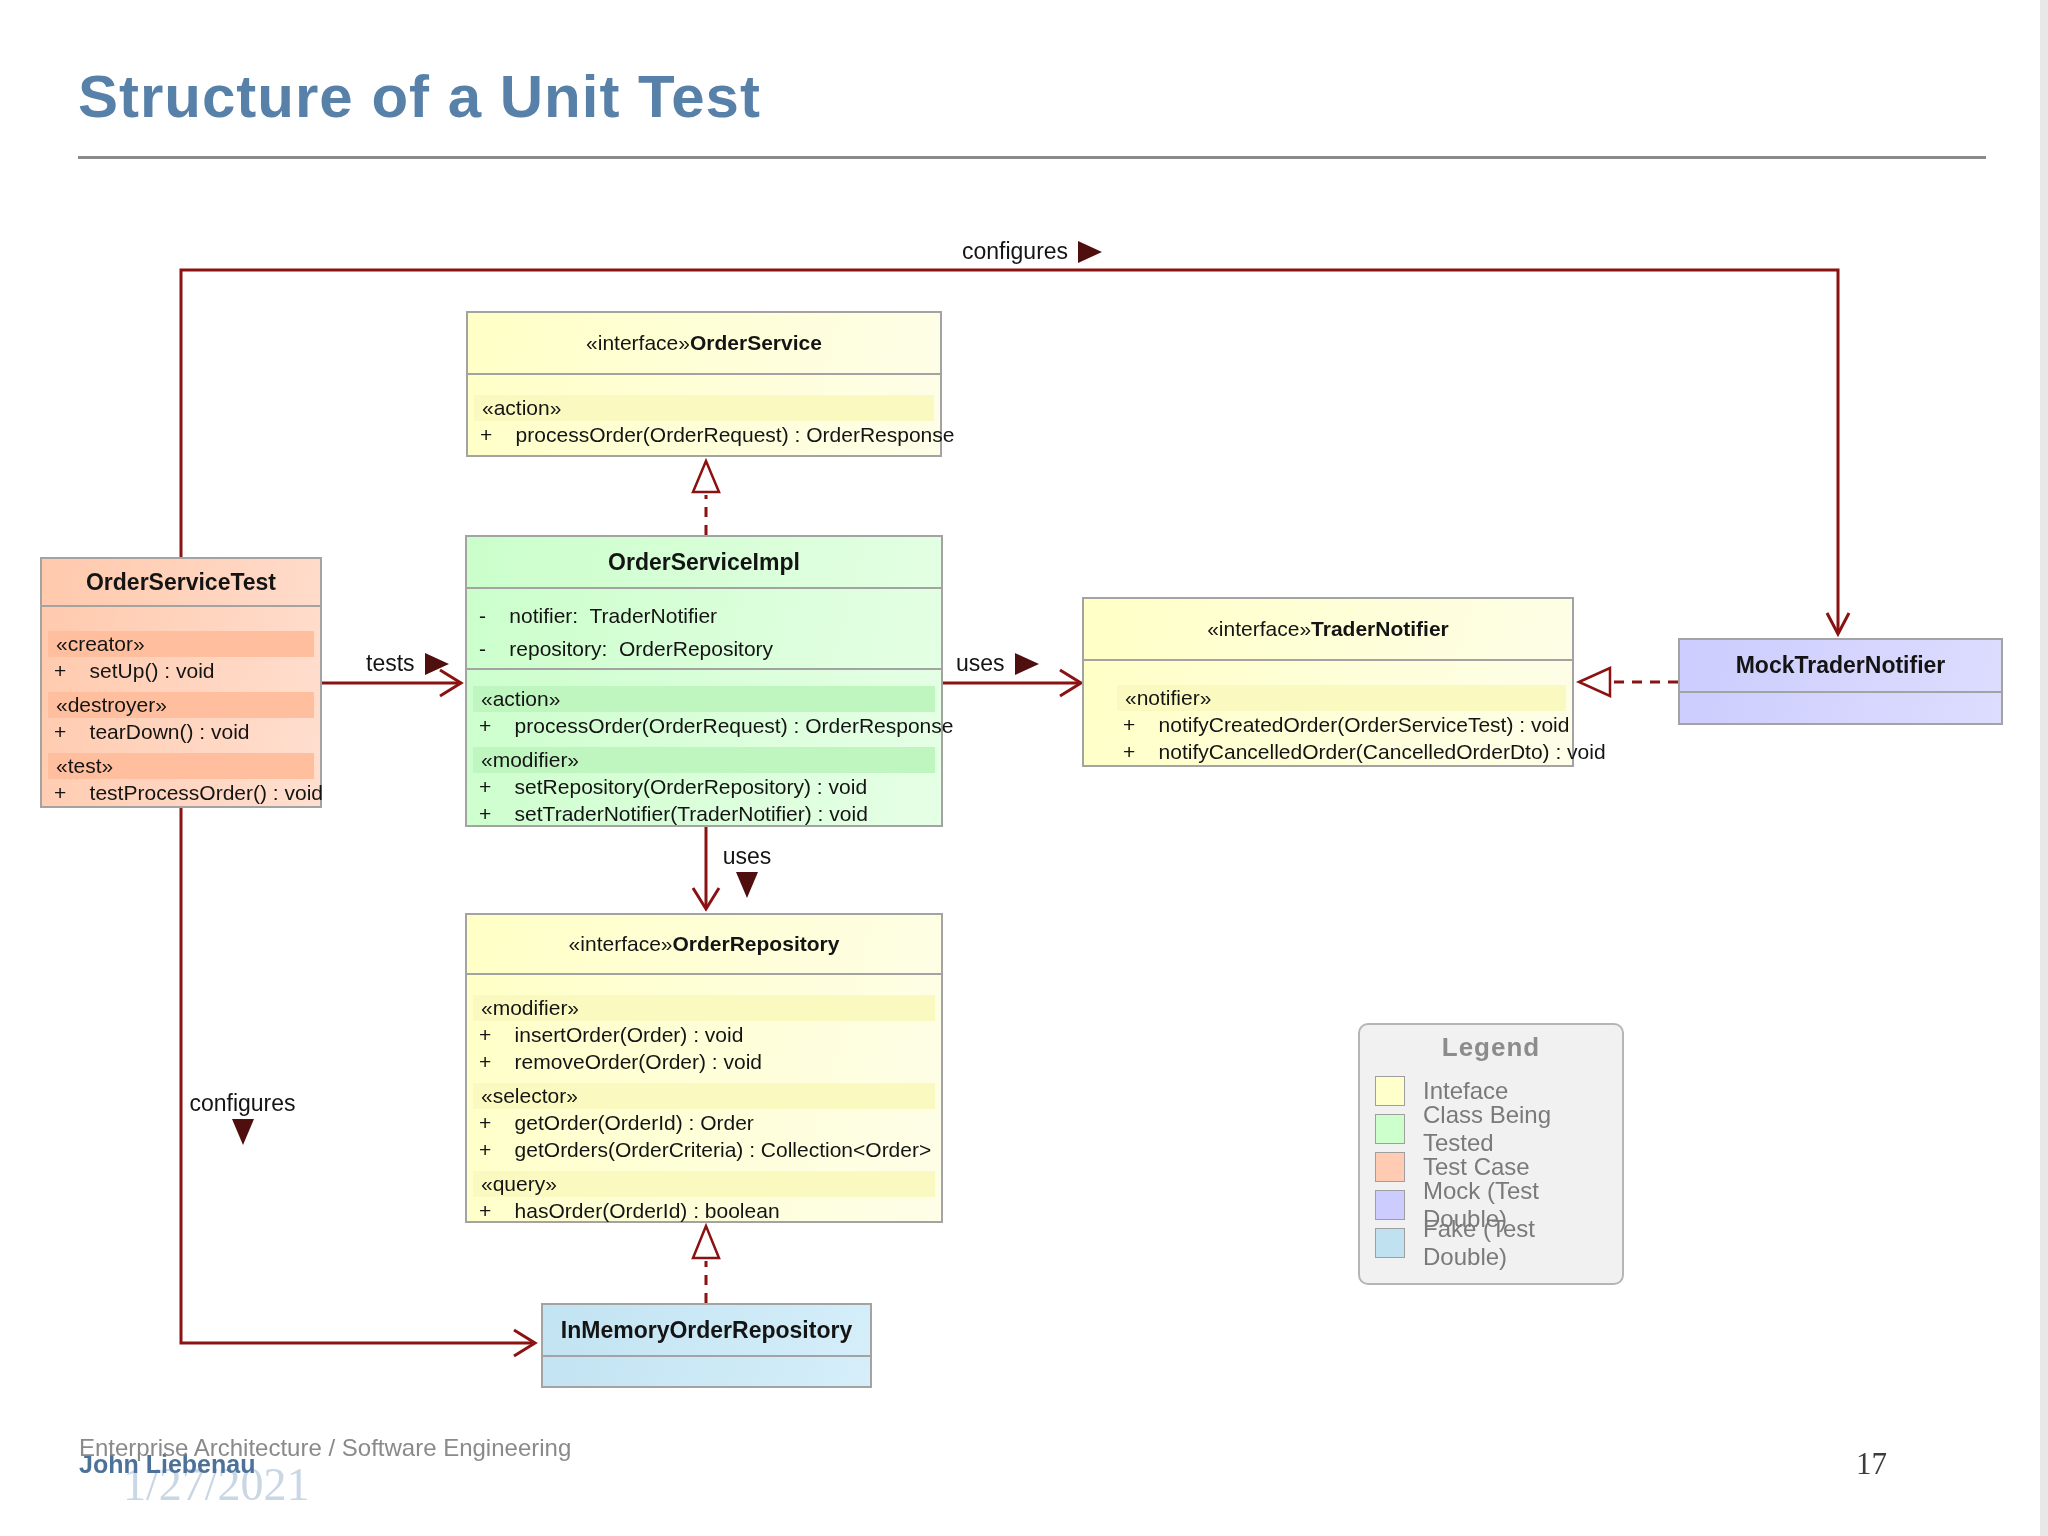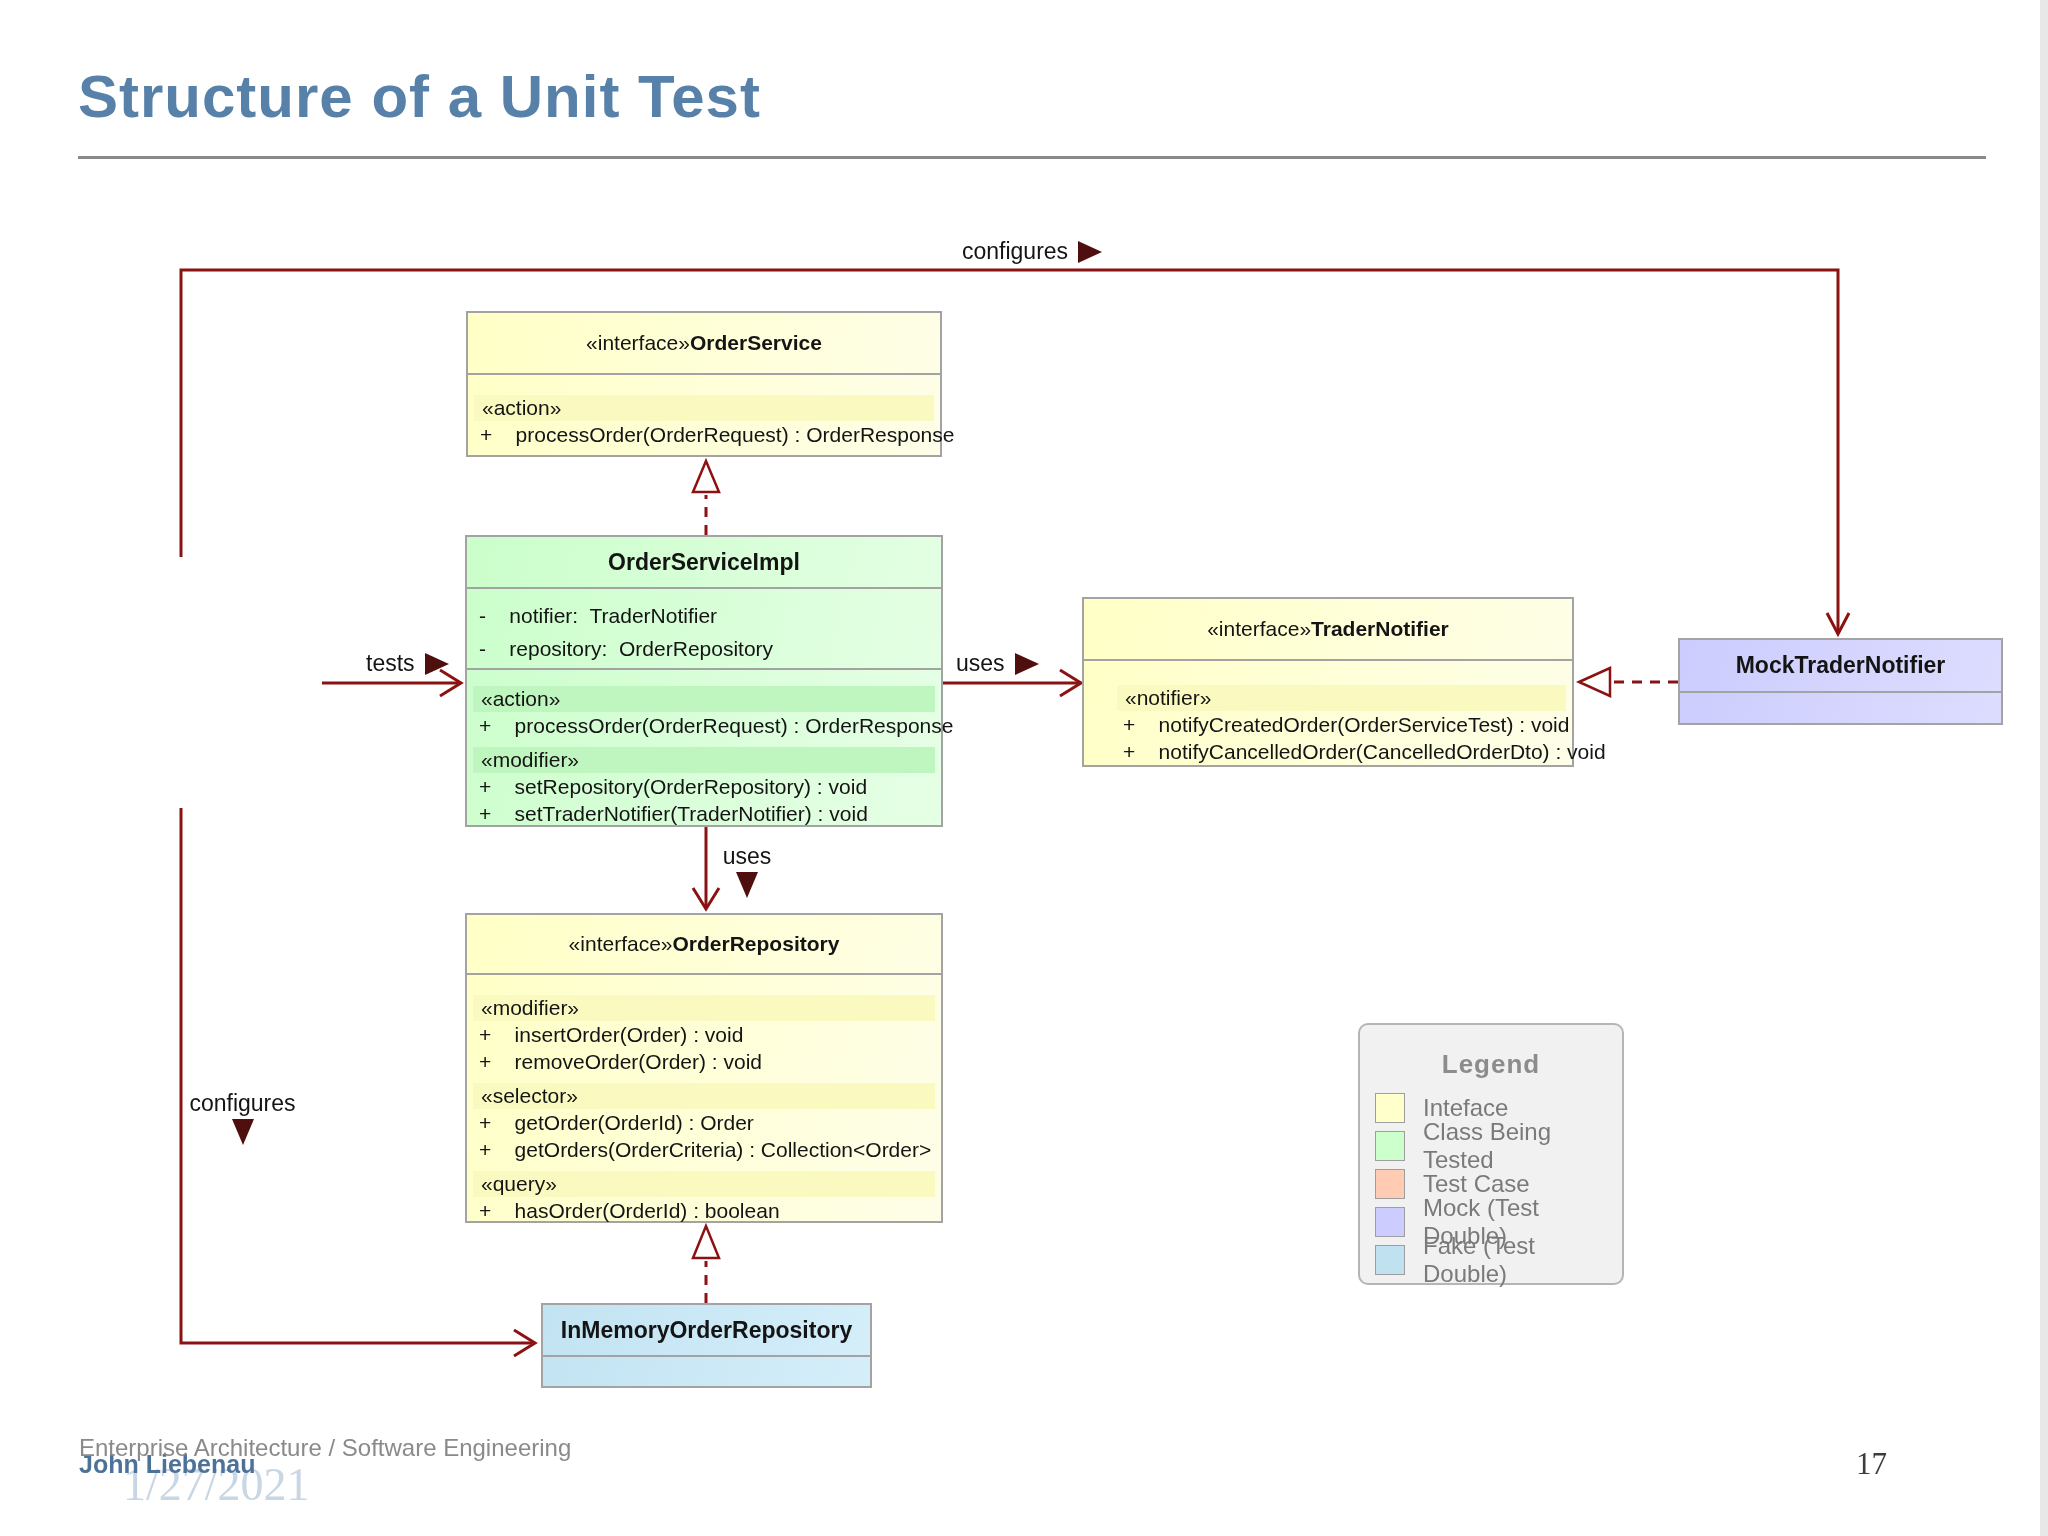--- a/index.html
+++ b/index.html
@@ -41,21 +41,21 @@
   .uml-header .cname{font-weight:bold;}
   .uml-attrs{border-bottom:2px solid #A3A3A3;box-sizing:border-box;padding-top:13px;}
   .attr-line{font-size:21px;line-height:27px;padding:0 8px 6px 12px;white-space:pre;}
   .uml-ops{box-sizing:border-box;}
   .row-band{background:var(--band);margin:0 6px;padding:0 8px;font-size:21px;line-height:26px;white-space:pre;}
   .row-band.gapped{margin-top:8px;}
   .row-member{padding:0 8px 0 12px;font-size:21px;line-height:27px;white-space:pre;}
   
   .legend{
     position:absolute;left:1358px;top:1023px;width:266px;height:262px;box-sizing:border-box;
-    background:#F1F1F1;border:2px solid #B5B5B5;border-radius:10px;padding-top:24px;
+    background:#F1F1F1;border:2px solid #B5B5B5;border-radius:10px;padding-top:7px;
   }
   .legend-title{font-size:26px;font-weight:bold;color:#8C8C8C;text-align:center;margin-bottom:13px;letter-spacing:1px;}
   .legend-item{display:flex;align-items:center;gap:18px;padding-left:15px;margin-bottom:8px;height:30px;}
   .legend-swatch{width:30px;height:30px;border:1px solid #9E9E9E;box-sizing:border-box;flex:0 0 auto;}
   .sw-yellow{background:#FFFFCC;} .sw-green{background:#CCFFCC;} .sw-salmon{background:#FFCCB3;}
   .sw-lavender{background:#CCCCFF;} .sw-blue{background:#C0E2F0;}
   .legend-label{font-size:24px;color:#7A7A7A;}
   
   .f-date{position:absolute;left:123px;top:1458px;font-family:"Liberation Serif",serif;font-size:46px;color:#C9D6E4;z-index:1;}
   .f-author{position:absolute;left:79px;top:1450px;font-size:25px;font-weight:bold;color:#4D7299;z-index:2;}
@@ -119,20 +119,31 @@
   </div>
   <div class="conn-label col" style="left:712px;top:843px;width:70px;">
     <span>uses</span>
     <span class="tri-down"></span>
   </div>
   <div class="conn-label col" style="left:190px;top:1090px;width:105px;">
     <span>configures</span>
     <span class="tri-down"></span>
   </div>
 
+  <div class="uml-box cls-salmon" style="left:40px;top:557px;width:282px;height:251px;">
+    <div class="uml-title" style="height:48px;">OrderServiceTest</div>
+    <div class="uml-ops" style="padding-top:24px;">
+      <div class="row-band">«creator»</div>
+      <div class="row-member">+    setUp() : void</div>
+      <div class="row-band gapped">«destroyer»</div>
+      <div class="row-member">+    tearDown() : void</div>
+      <div class="row-band gapped">«test»</div>
+      <div class="row-member">+    testProcessOrder() : void</div>
+    </div>
+  </div>
 
   <div class="uml-box cls-yellow" style="left:466px;top:311px;width:476px;height:146px;">
     <div class="uml-header" style="height:62px;">
       <span>«interface»</span>
       <span class="cname">OrderService</span>
     </div>
     <div class="uml-ops" style="padding-top:20px;">
       <div class="row-band">«action»</div>
       <div class="row-member">+    processOrder(OrderRequest) : OrderResponse</div>
     </div>

